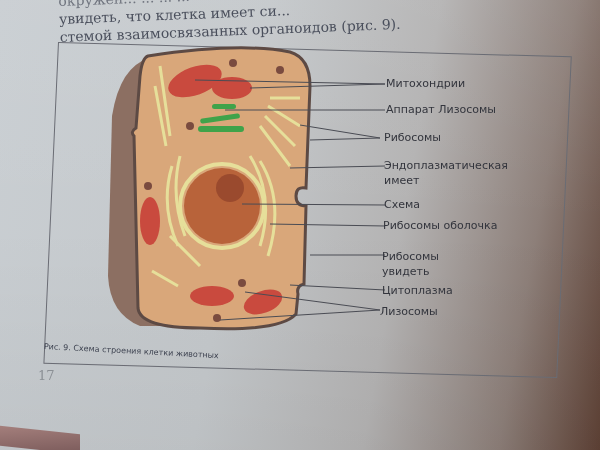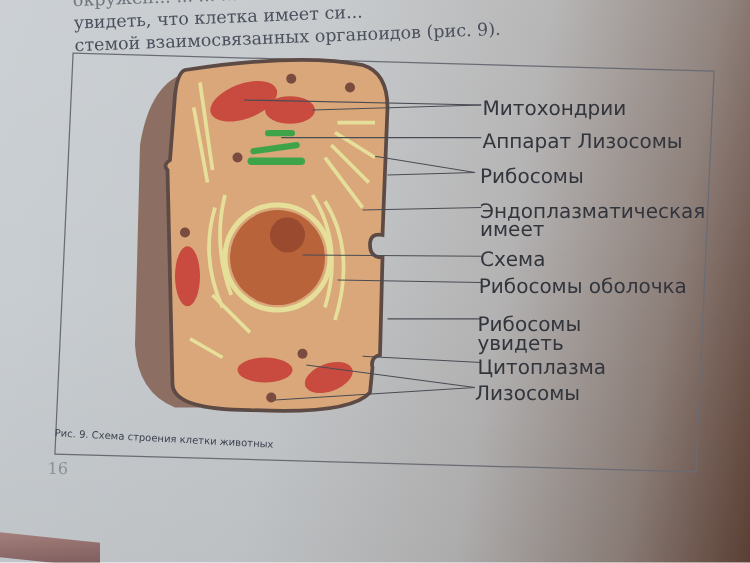--- a/index.html
+++ b/index.html
@@ -19,21 +19,21 @@
     transform: rotate(-2.2deg); transform-origin: left top;
   }
   .body-text div { white-space:nowrap; }
   .figure-frame {
     position:absolute; left:58px; top:42px; width:512px; height:320px;
     border:1px solid #6a6c74; border-radius: 0;
     transform: rotate(1.6deg) skewX(-1deg); transform-origin:left top;
   }
   .cell-svg { position:absolute; left:100px; top:46px; }
   .label {
-    position:absolute; font-family:"DejaVu Sans", sans-serif; font-size:16px; color:#33353d; white-space:nowrap;
+    position:absolute; font-family:"DejaVu Sans", sans-serif; font-size:11px; color:#33353d; white-space:nowrap;
   }
   .caption {
     position:absolute; left:44px; top:342px; font-size:8px; color:#3d4250;
     transform: rotate(3deg); transform-origin:left top; font-family:"DejaVu Sans", sans-serif; white-space:nowrap;
   }
   .page-number {
     position:absolute; left:38px; top:368px; font-family:"DejaVu Serif", serif; font-size:13px; color:#8b9095;
   }
   .bottom-edge {
     position:absolute; left:0; top:430px; width:80px; height:20px;
@@ -117,14 +117,14 @@
 <div class="label" style="left:384px;top:159px">Эндоплазматическая</div>
 <div class="label" style="left:384px;top:174px">имеет</div>
 <div class="label" style="left:384px;top:198px">Схема</div>
 <div class="label" style="left:383px;top:219px">Рибосомы оболочка</div>
 <div class="label" style="left:382px;top:250px">Рибосомы</div>
 <div class="label" style="left:382px;top:265px">увидеть</div>
 <div class="label" style="left:382px;top:284px">Цитоплазма</div>
 <div class="label" style="left:380px;top:305px">Лизосомы</div>
 
 <div class="caption">Рис. 9. Схема строения клетки животных</div>
-<div class="page-number">16</div>
+<div class="page-number">17</div>
 <div class="bottom-edge"></div>
 
 </body></html>

